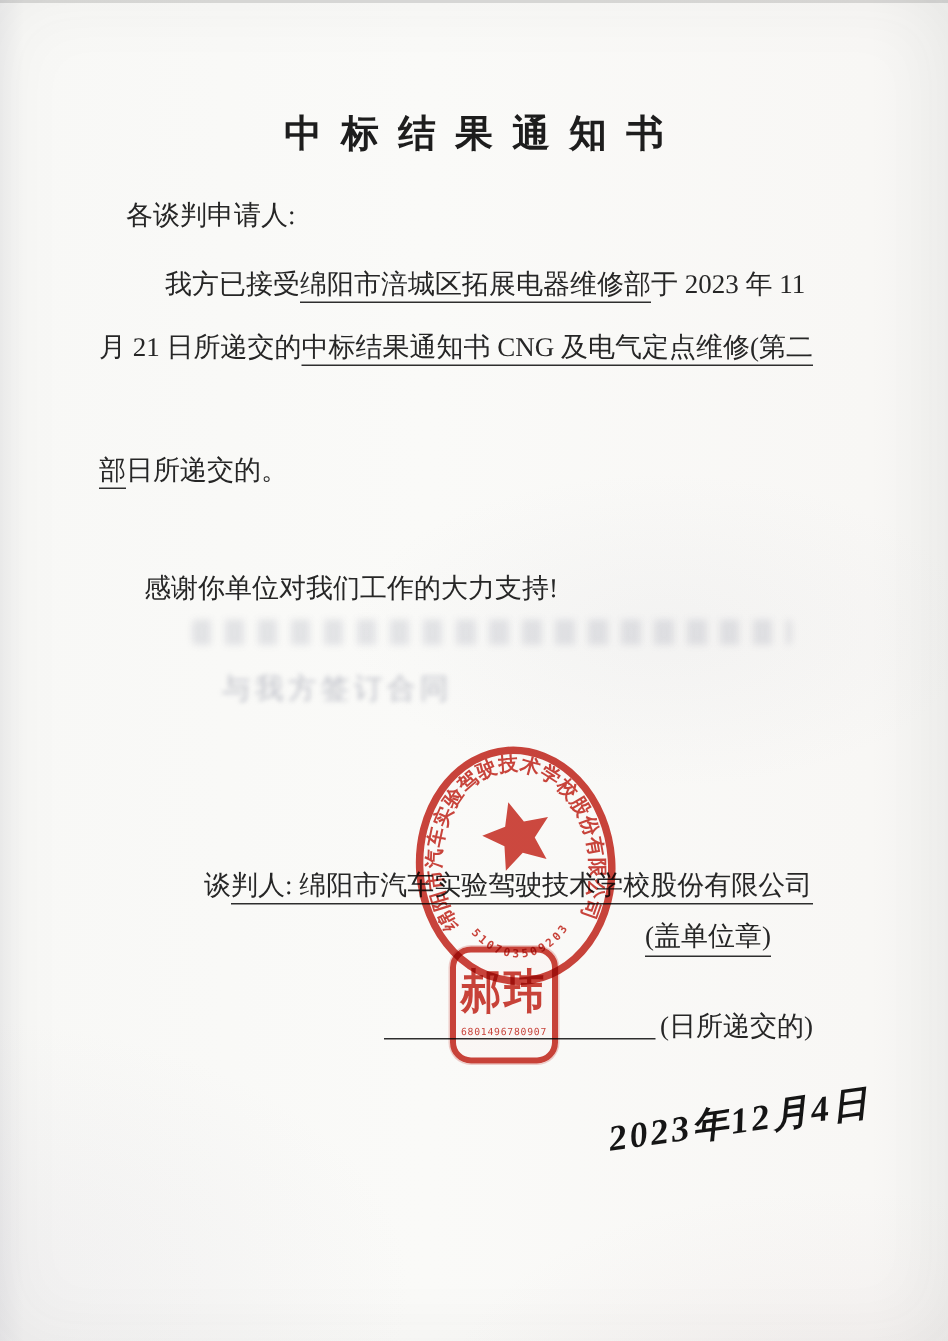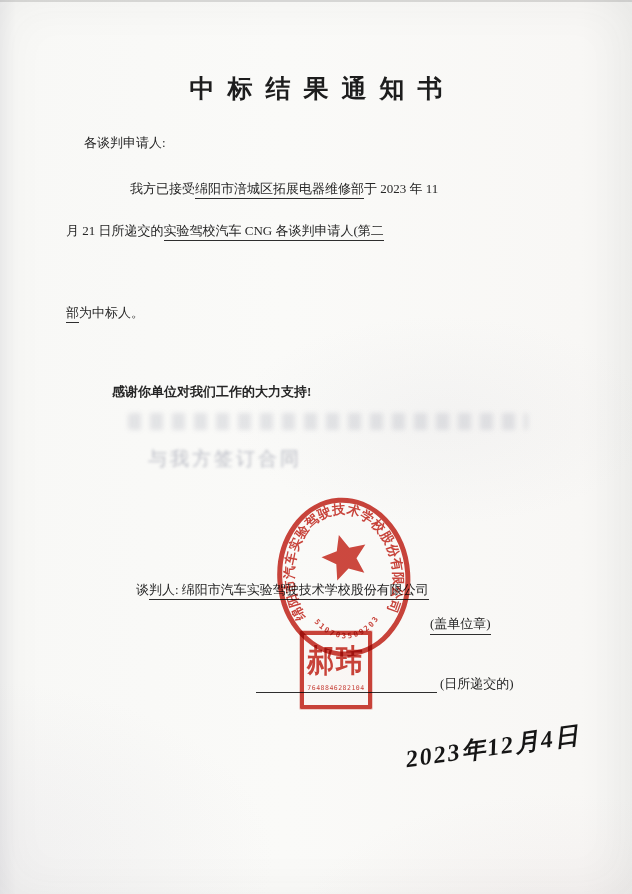--- a/index.html
+++ b/index.html
@@ -13,35 +13,35 @@
       radial-gradient(520px 300px at -6% 96%, rgba(206,202,212,.20), transparent 60%),
       radial-gradient(300px 150px at 70% 47%, rgba(190,190,200,.10), transparent 70%),
       linear-gradient(90deg, #eeeeee 0, #f8f8f6 16px, #fafaf8 45%, #f8f7f5 92%, #f1f1ef 100%);
     box-shadow: inset 0 0 50px rgba(60,60,60,.05);
   }
   .page::before{
     content:""; position:absolute; left:0; top:0; width:100%; height:2px;
     background:rgba(80,80,80,.18);
   }
 
-  .doc-text { position:absolute; color:#262626; font-size:13px; line-height:26px; white-space:nowrap; z-index:2; }
+  .doc-text { position:absolute; color:#262626; font-size:18px; line-height:26px; white-space:nowrap; z-index:2; }
   .u { border-bottom:1.5px solid #2e2e2e; padding-bottom:2px; }
 
   .title {
     position:absolute; left:0; top:72px; width:100%;
     text-align:center; font-size:25px; font-weight:700; color:#1d1d1d;
     letter-spacing:13px; text-indent:13px; z-index:2;
   }
 
   .salutation { left:84px;  top:130px; }
-  .p-line1    { left:110px; top:176px;margin-left:20px; }
+  .p-line1    { left:110px; top:176px; }
   .p-line2    { left:66px;  top:218px; }
   .p-line3    { left:66px;  top:259px; }
   .p-line4    { left:66px;  top:300px; }
-  .thanks     { left:112px; top:379px;font-weight:bold; }
+  .thanks     { left:96px; top:379px; }
 
   
   .ghost-smudge {
     position:absolute; left:128px; top:413px; width:400px; height:17px; z-index:1;
     background:repeating-linear-gradient(90deg,
       rgba(148,152,168,.30) 0 13px, rgba(148,152,168,0) 13px 22px);
     filter:blur(2.6px); opacity:.75; border-radius:3px;
   }
   .ghost-text {
     position:absolute; left:148px; top:446px; z-index:1;
@@ -66,21 +66,21 @@
   }
 
   
   .round-seal {
     position:absolute; left:271px; top:495px; width:150px; height:170px;
     z-index:3; mix-blend-mode:multiply; opacity:.92; transform:rotate(-4deg);
   }
   
   .name-seal {
     position:absolute; left:300px; top:631px; width:72px; height:78px;
-    border:4px solid #c8342b; border-radius:1px; z-index:3;
+    border:4px solid #c8342b; border-radius:14px; z-index:3;
     mix-blend-mode:multiply; opacity:.93; background:rgba(255,245,244,.25);
     display:flex; flex-direction:column; align-items:center; justify-content:center;
     box-shadow:0 0 0 1px rgba(200,52,43,.25);
   }
   .name-seal .nm {
     color:#c8342b; font-size:27px; font-weight:700; letter-spacing:2px;
     line-height:1; transform:scaleY(1.15); white-space:nowrap;
   }
   .name-seal .cd {
     color:#c8342b; font-size:6.5px; letter-spacing:.5px; margin-top:9px;
@@ -90,22 +90,22 @@
 </head>
 <body>
 
 <div class="page">
 
   <div class="title">中标结果通知书</div>
 
   <div class="doc-text salutation">各谈判申请人:</div>
 
   <div class="doc-text p-line1"><span>我方已接受</span><span class="u">绵阳市涪城区拓展电器维修部</span><span>于 2023 年 11</span></div>
-  <div class="doc-text p-line2"><span>月 21 日所递交的</span><span class="u">实验驾校汽车 CNG 各谈判申请人(第二</span></div>
-  <div class="doc-text p-line4"><span class="u">部</span><span>为中标人。</span></div>
+  <div class="doc-text p-line2"><span>月 21 日所递交的</span><span class="u">中标结果通知书 CNG 及电气定点维修(第二</span></div>
+  <div class="doc-text p-line4"><span class="u">部</span><span>日所递交的。</span></div>
 
   <div class="doc-text thanks">感谢你单位对我们工作的大力支持!</div>
 
   <div class="ghost-smudge"></div>
   <div class="ghost-text">与我方签订合同</div>
 
   <div class="doc-text negotiator"><span>谈</span><span class="u">判人: 绵阳市汽车实验驾驶技术学校股份有限公司</span></div>
   <div class="doc-text unit-note"><span class="u">(盖单位章)</span></div>
 
   <div class="sig-line"></div>
@@ -123,18 +123,18 @@
         <textPath href="#ringPath" startOffset="50%" text-anchor="middle">绵阳市汽车实验驾驶技术学校股份有限公司</textPath>
       </text>
       <text font-size="7.5" font-weight="700" fill="#c8342b" letter-spacing="2" font-family="DejaVu Sans Mono, monospace">
         <textPath href="#codePath" startOffset="50%" text-anchor="middle">510703509203</textPath>
       </text>
     </svg>
   </div>
 
   <div class="name-seal">
     <div class="nm">郝玮</div>
-    <div class="cd">7648846282104</div>
+    <div class="cd">6801496780907</div>
   </div>
 
   <div class="date">2023年12月4日</div>
 
 </div>
 
 </body></html>

